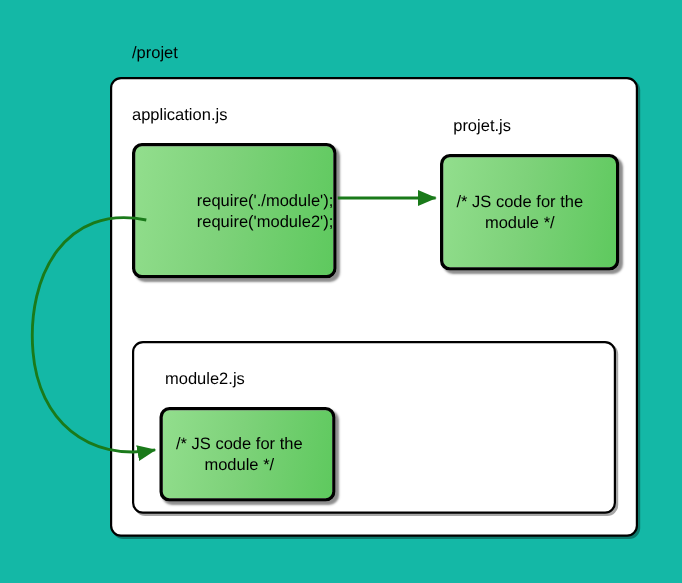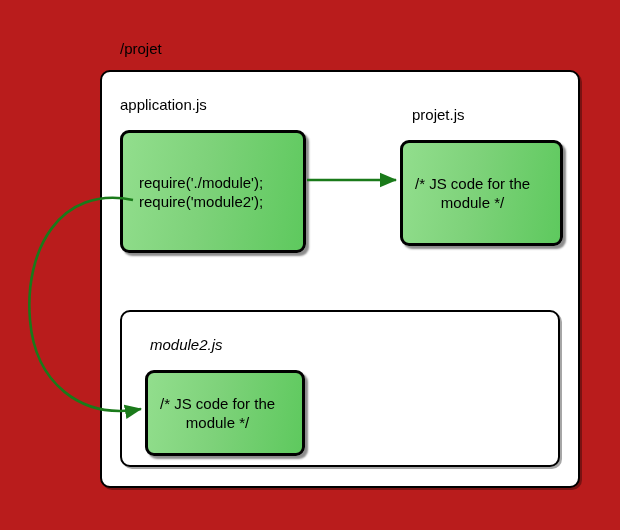--- a/index.html
+++ b/index.html
@@ -9,21 +9,21 @@
     background: #ffffff;
   }
   body {
     font-family: "Liberation Sans", sans-serif;
     color: #000000;
   }
   #canvas {
     position: relative;
     width: 620px;
     height: 530px;
-    background: #b91c1c;
+    background: #14b8a6;
     overflow: hidden;
   }
 
   
   .folder-box {
     position: absolute;
     box-sizing: border-box;
     background: #ffffff;
     border: 2px solid #000000;
     border-radius: 10px;
@@ -37,41 +37,41 @@
     position: absolute;
     font-size: 15px;
     line-height: 18px;
     color: #000000;
     white-space: nowrap;
   }
   #projet-caption        { left: 120px; top: 40px;  }
   #application-caption   { left: 120px; top: 96px;  }
   #module-caption        { left: 412px; top: 106px; }
   #node-modules-caption  { left: 128px; top: 284px; }
-  #module2-caption       { left: 150px; top: 336px; font-style: italic; }
+  #module2-caption       { left: 150px; top: 336px; }
 
   
   .code-box {
     position: absolute;
     box-sizing: border-box;
     border: 3px solid #000000;
     border-radius: 9px;
     background: linear-gradient(100deg, #92de8d 0%, #7ed27a 45%, #5ec95e 100%);
     box-shadow: 3px 3px 2px rgba(0,0,0,0.45);
     display: flex;
     align-items: center;
     justify-content: flex-start;
     text-align: center;
     font-size: 15px;
     line-height: 19px;
     color: #000000;
   }
   #application-box {
     left: 120px; top: 130px; width: 186px; height: 123px;
-    justify-content: flex-start;
+    justify-content: flex-end;
     text-align: left;
     padding-left: 16px;
   }
   #module-box  { left: 400px; top: 140px; width: 163px; height: 106px; padding: 0 12px; }
   #module2-box { left: 145px; top: 370px; width: 160px; height: 86px;  padding: 0 12px; }
 
   .code-text { white-space: pre-line; }
 
   
   #arrow-layer {

